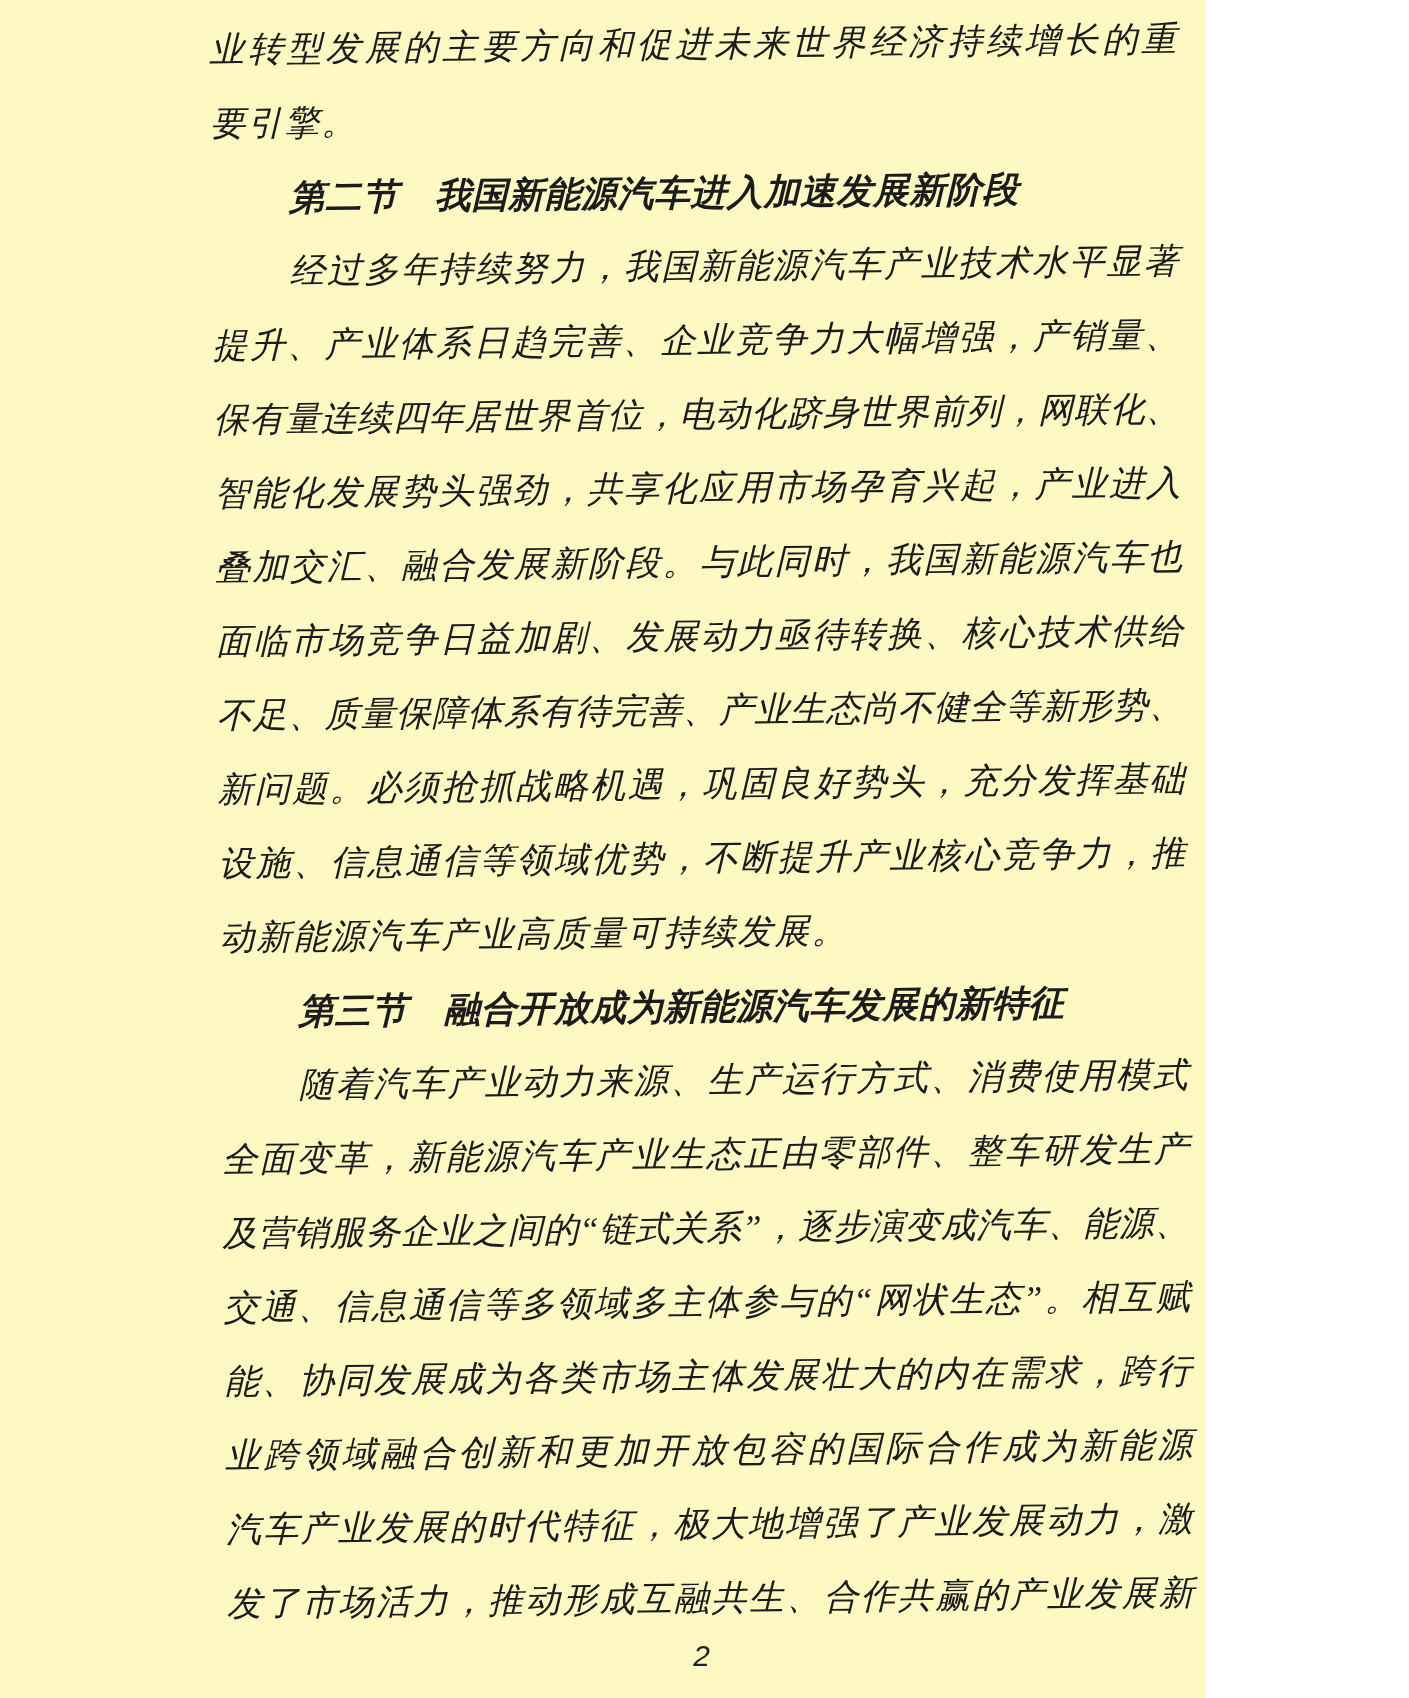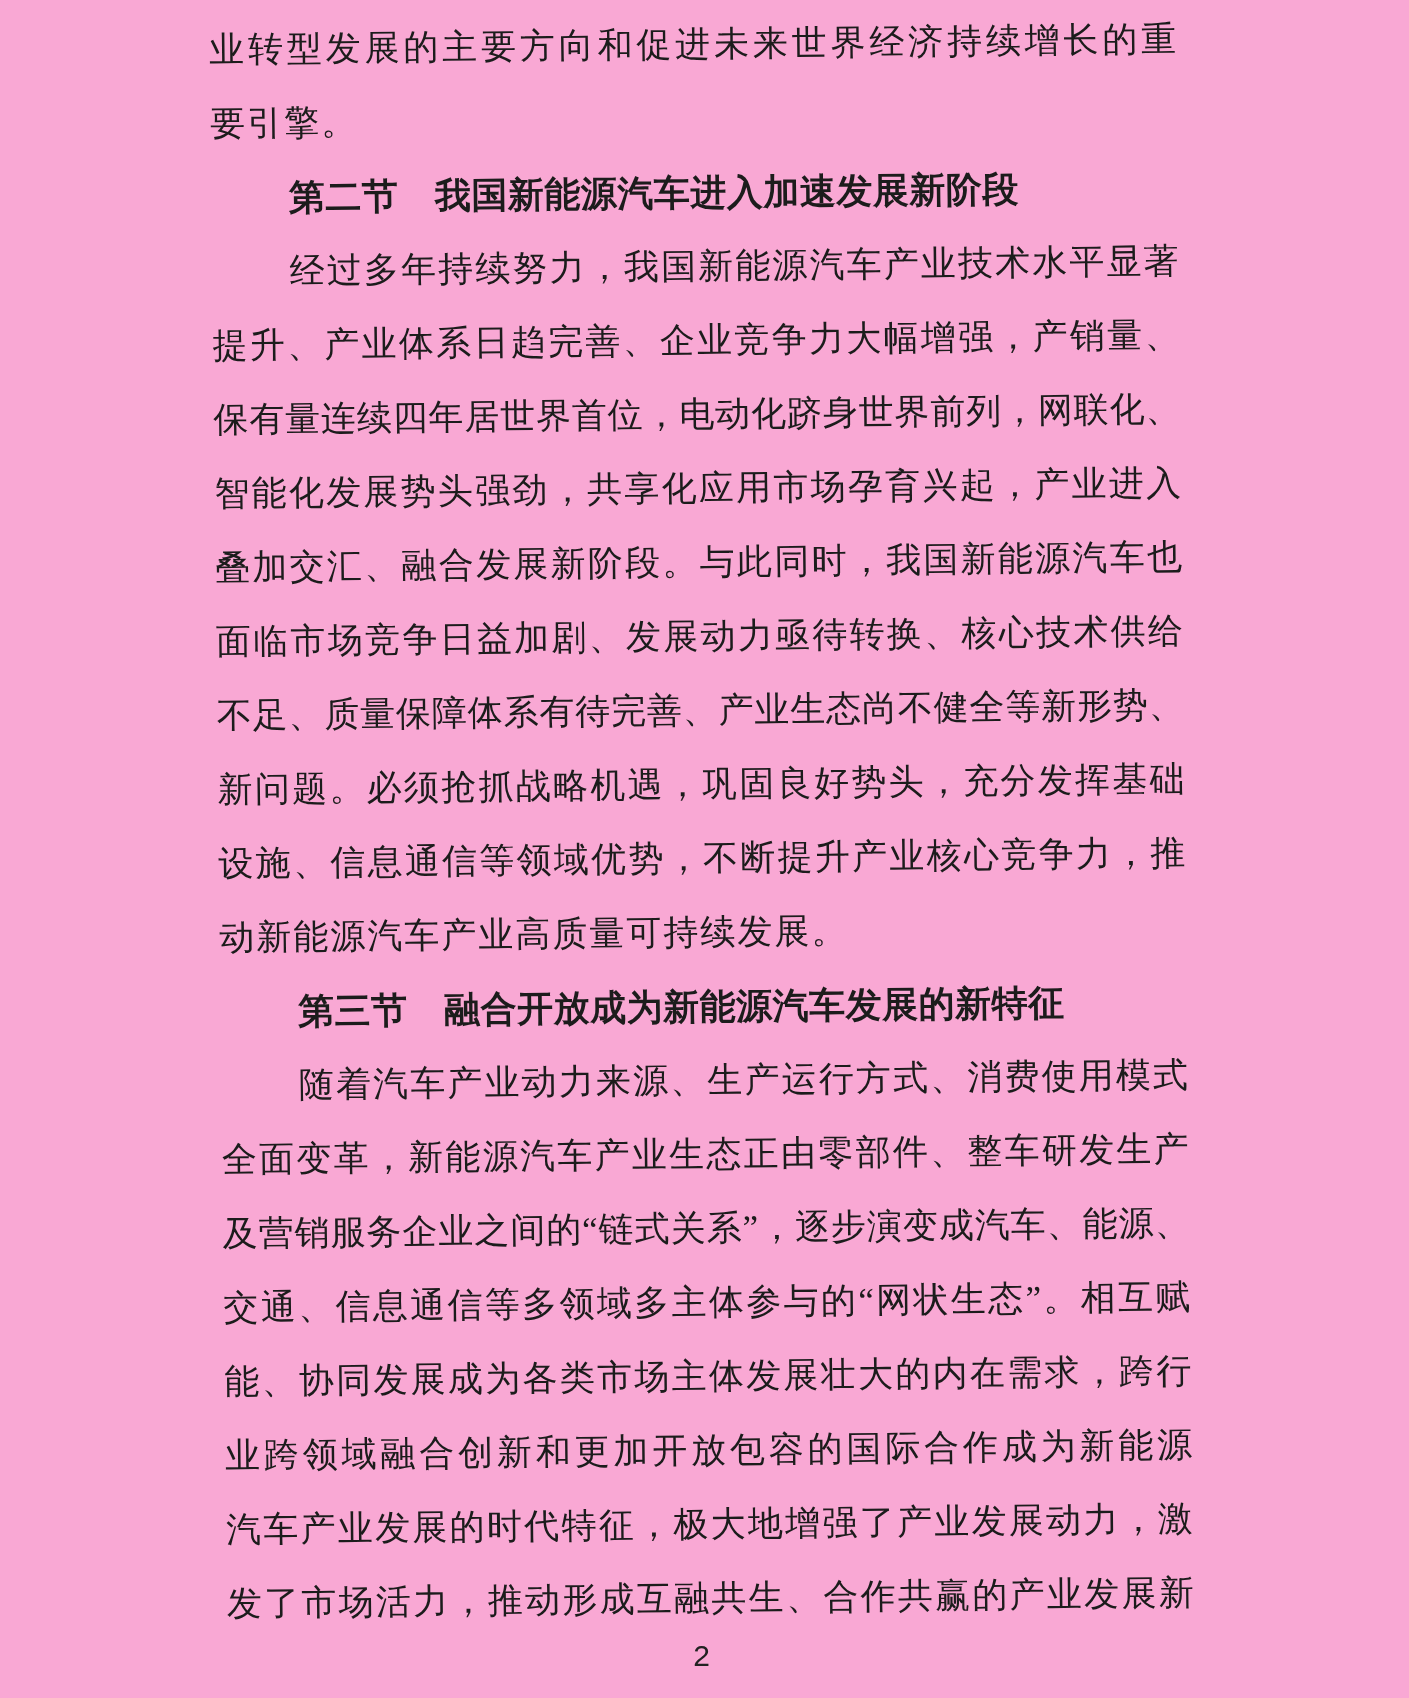--- a/index.html
+++ b/index.html
@@ -2,26 +2,27 @@
 <html><head>
 <meta charset="utf-8">
 <style>
   html, body {
     margin: 0;
     padding: 0;
     background: #ffffff;
   }
   .page {
     position: relative;
-    width: 1409px;
+    width: 1205px;
     height: 1698px;
-    background: #f9a8d4;
+    background: #fef9c3;
     overflow: hidden;
     font-family: "Liberation Serif", "DejaVu Serif", serif;
     color: #1c1c1c;
+    font-style: italic;
   }
   .text-block {
     position: absolute;
     left: 218px;
     top: 8px;
     width: 967px;
     transform: rotate(-0.65deg);
     transform-origin: 50% 50%;
   }
   .line {

